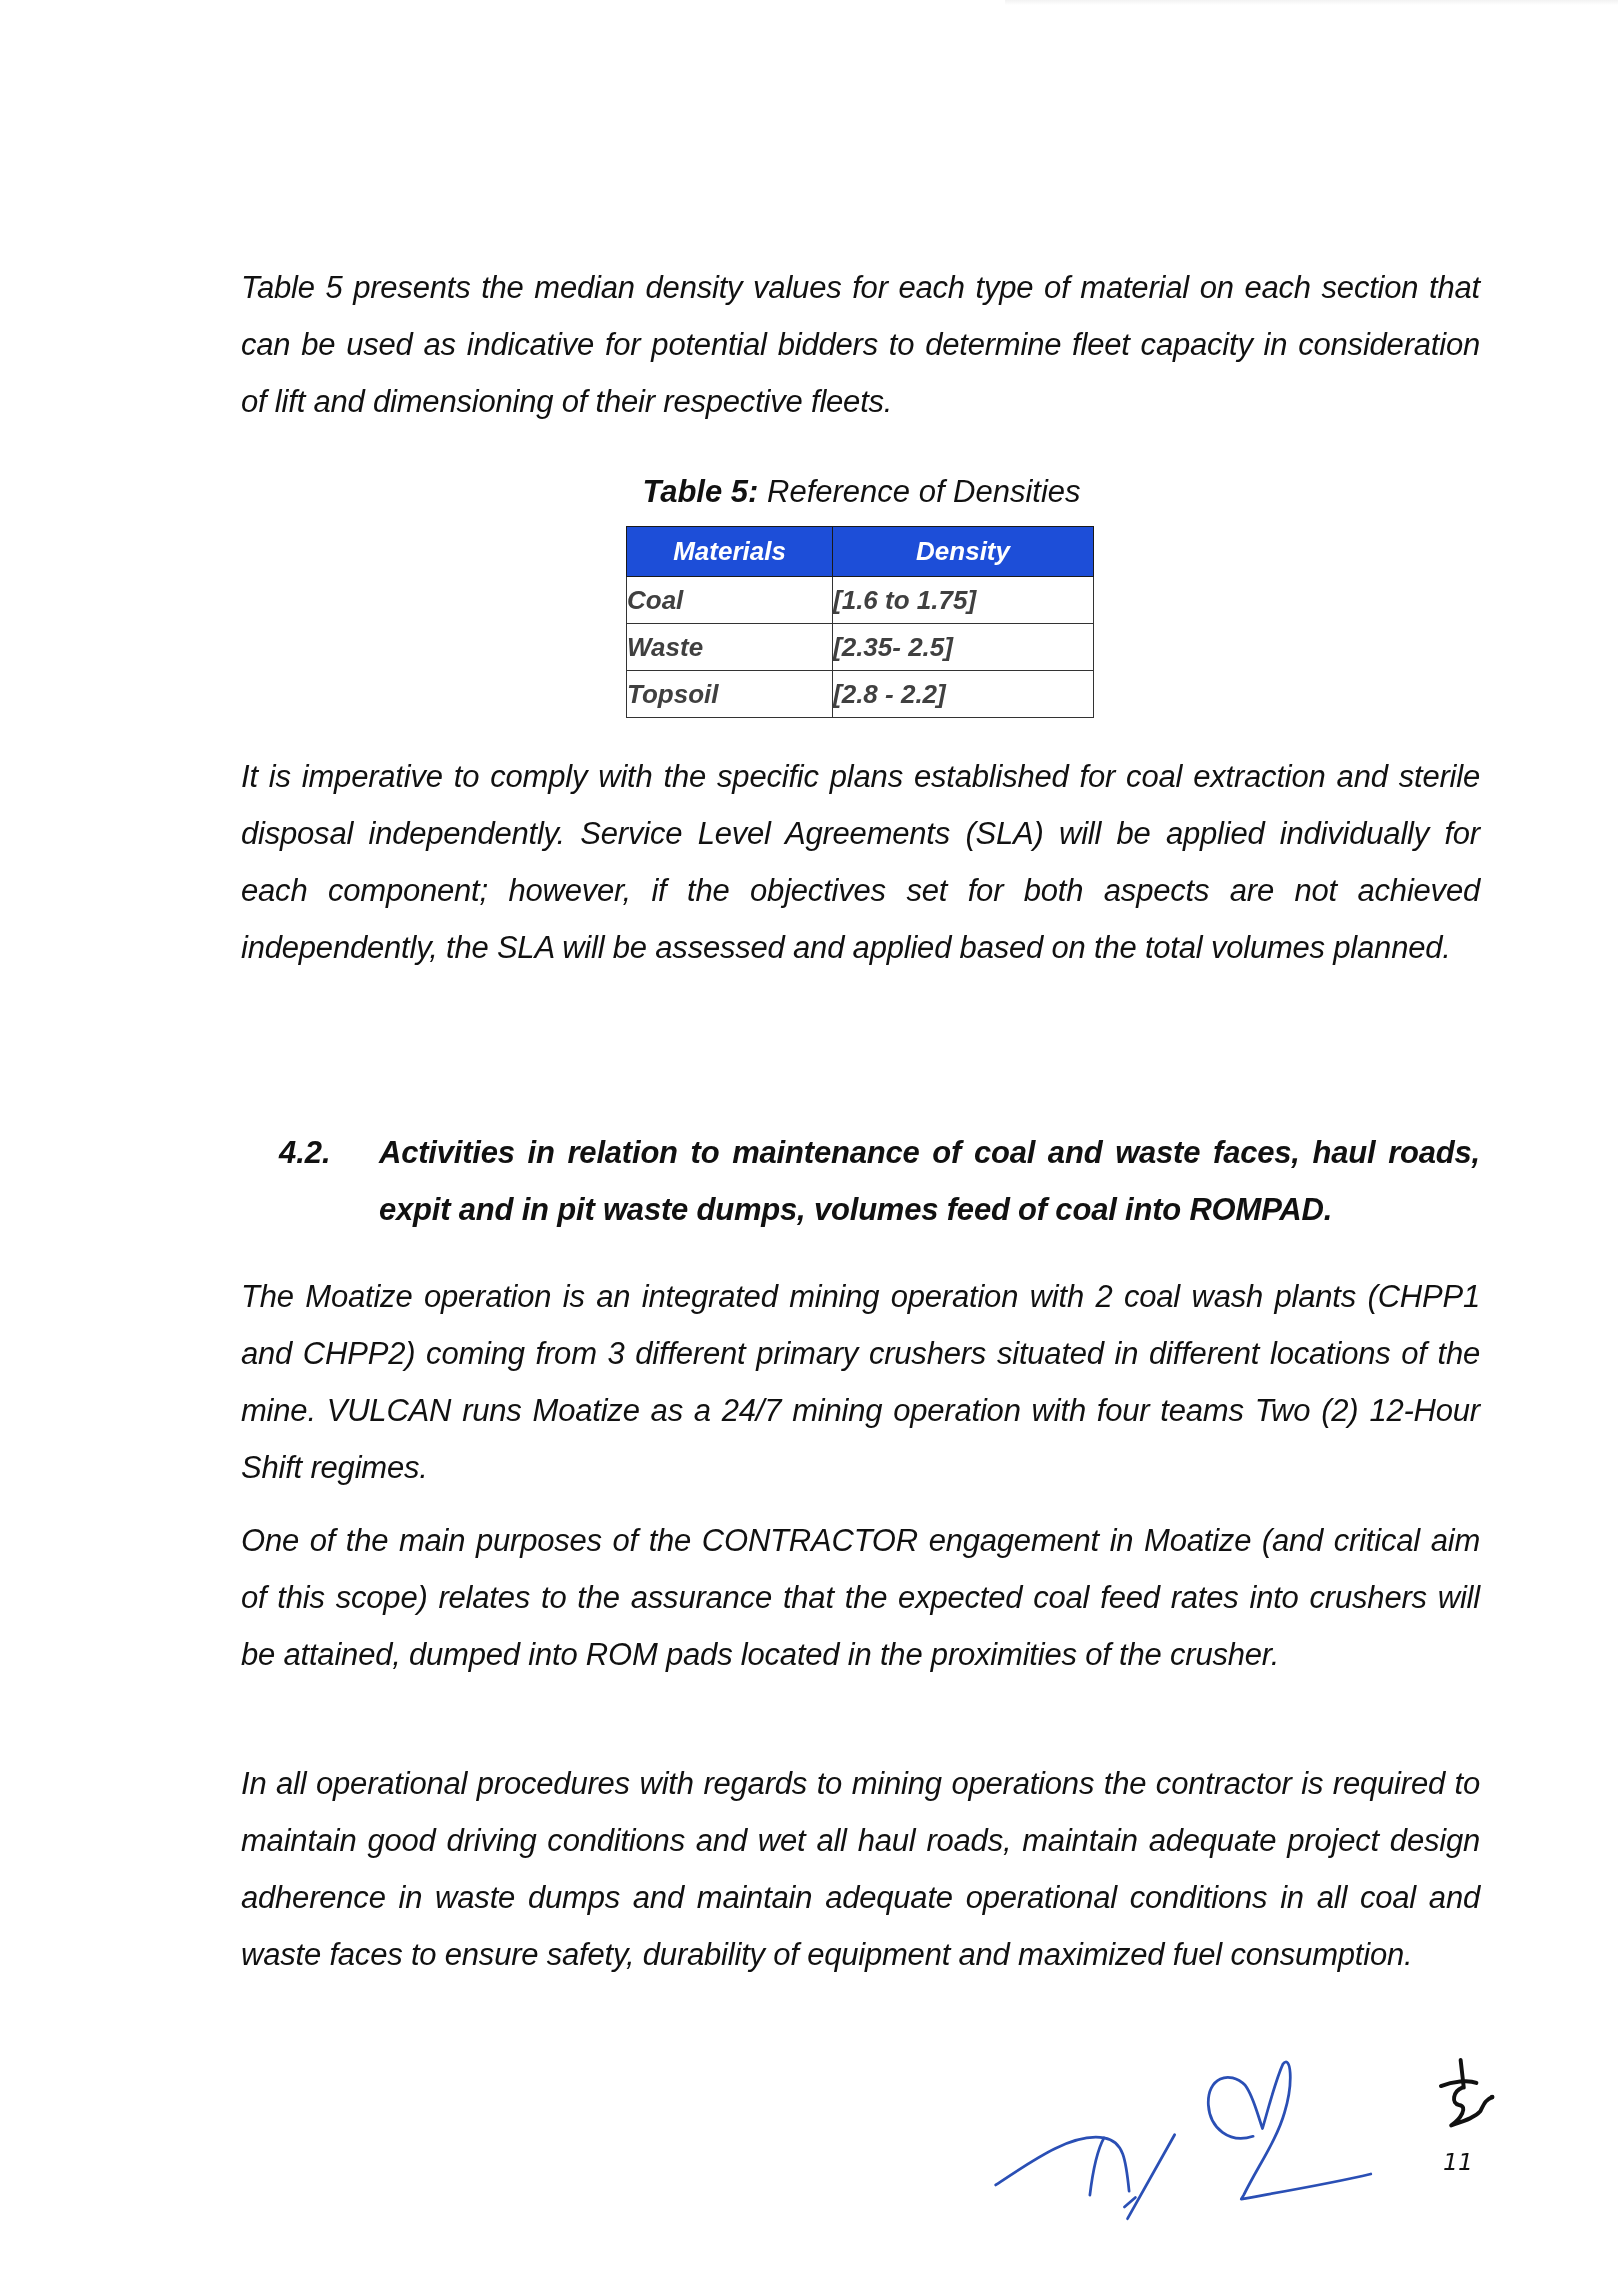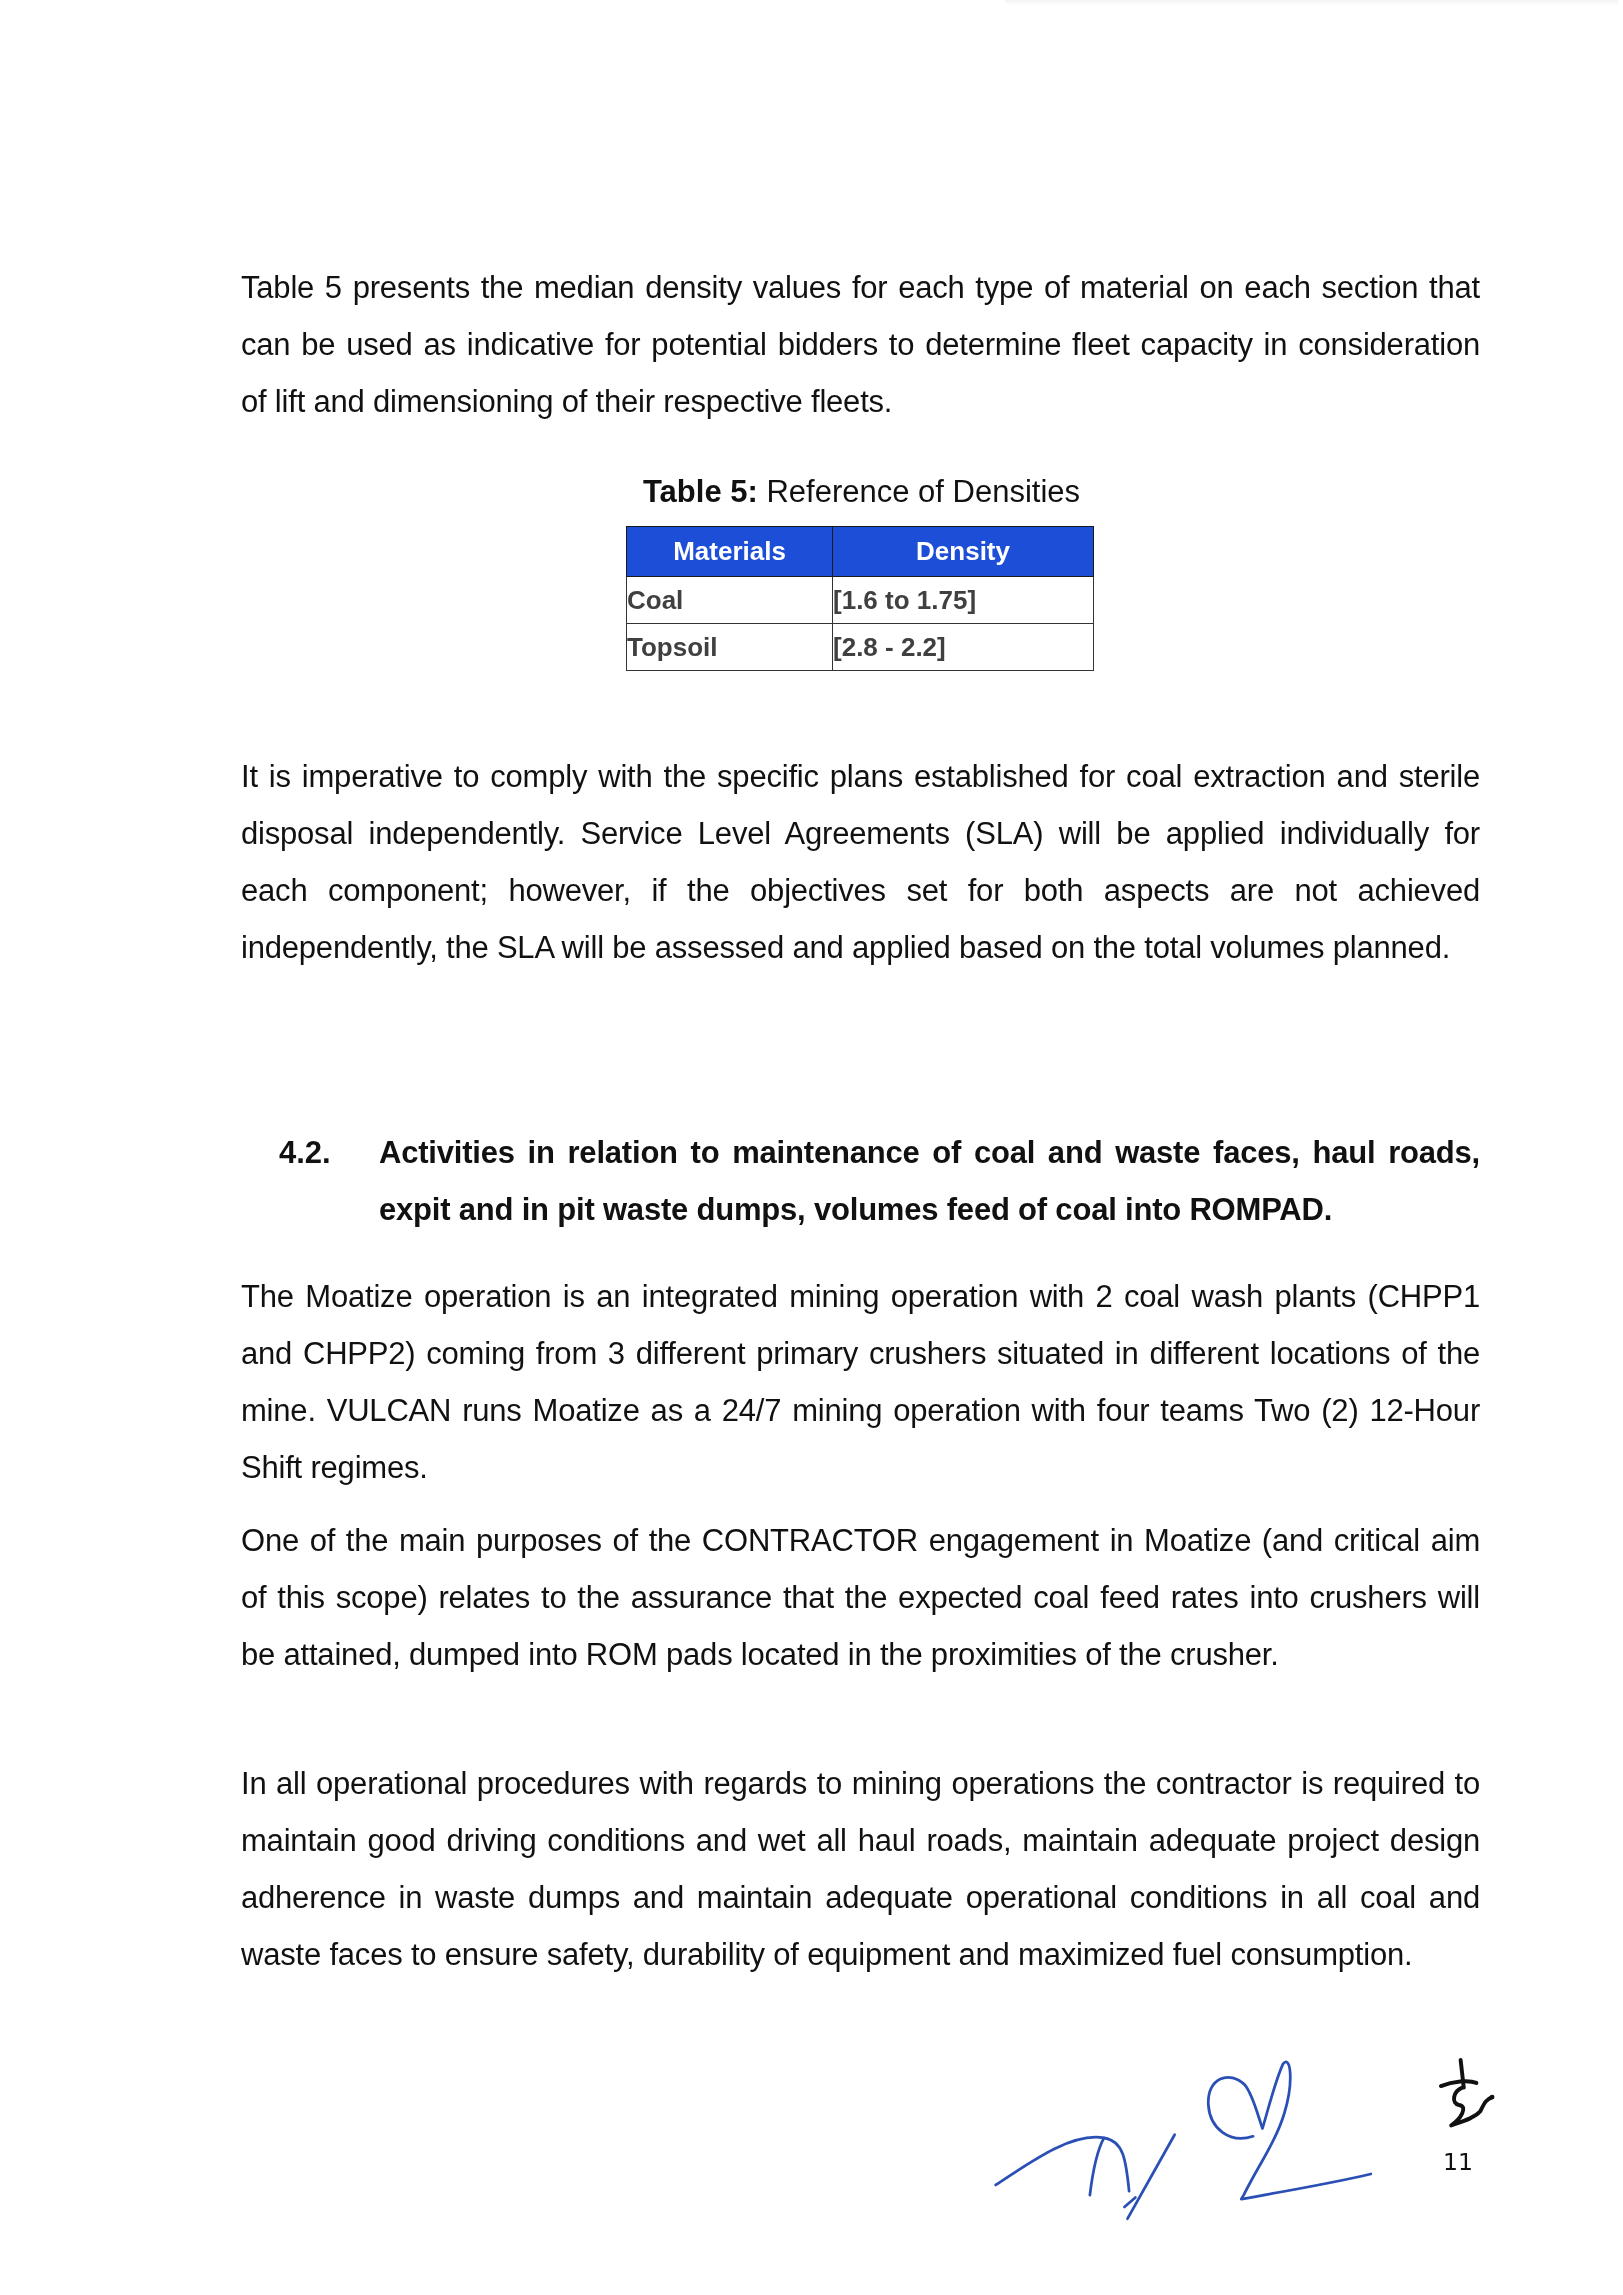--- a/index.html
+++ b/index.html
@@ -14,20 +14,21 @@
       overflow: hidden;
       font-family: "Liberation Sans", sans-serif;
       color: #111111;
     }
     .page {
       position: absolute;
       left: 0; top: 0;
       width: 1374px;
       height: 2295px;
       background: #ffffff;
+      font-style: italic;
     }
     .scan-edge {
       position: absolute;
       top: 0;
       left: 1005px;
       width: 613px;
       height: 4.7px;
       background: linear-gradient(to bottom, #ededed, #ffffff);
       opacity: 0.7;
     }
@@ -147,20 +148,24 @@
     <thead>
       <tr>
         <th>Materials</th>
         <th>Density</th>
       </tr>
     </thead>
     <tbody>
       <tr>
         <td>Coal</td>
         <td>[1.6 to 1.75]</td>
+      </tr>
+      <tr>
+        <td>Waste</td>
+        <td>[2.35- 2.5]</td>
       </tr>
       <tr>
         <td>Topsoil</td>
         <td>[2.8 - 2.2]</td>
       </tr>
     </tbody>
   </table>
 
   <p class="para" id="p2">It is imperative to comply with the specific plans established for coal extraction and sterile disposal independently. Service Level Agreements (SLA) will be applied individually for each component; however, if the objectives set for both aspects are not achieved independently, the SLA will be assessed and applied based on the total volumes planned.</p>
 

